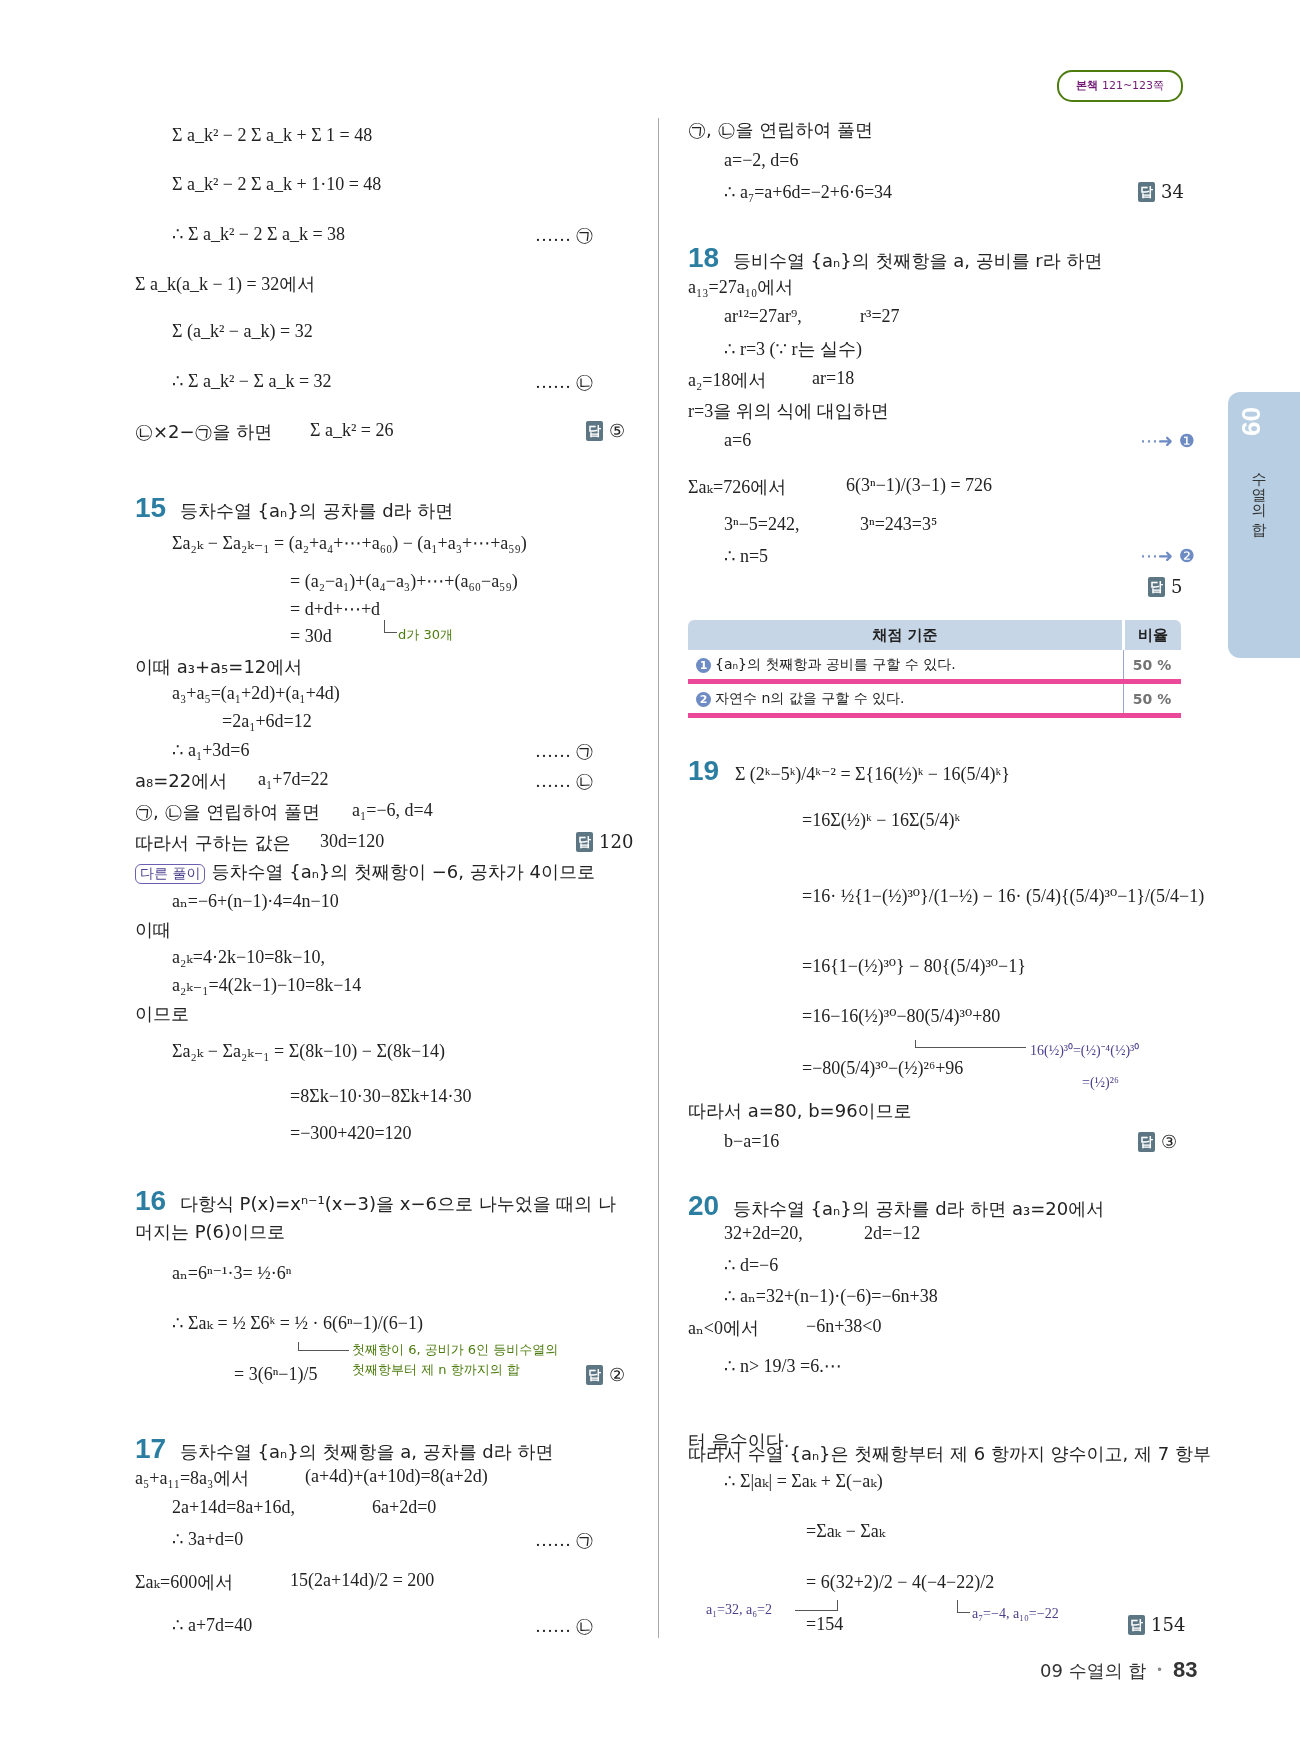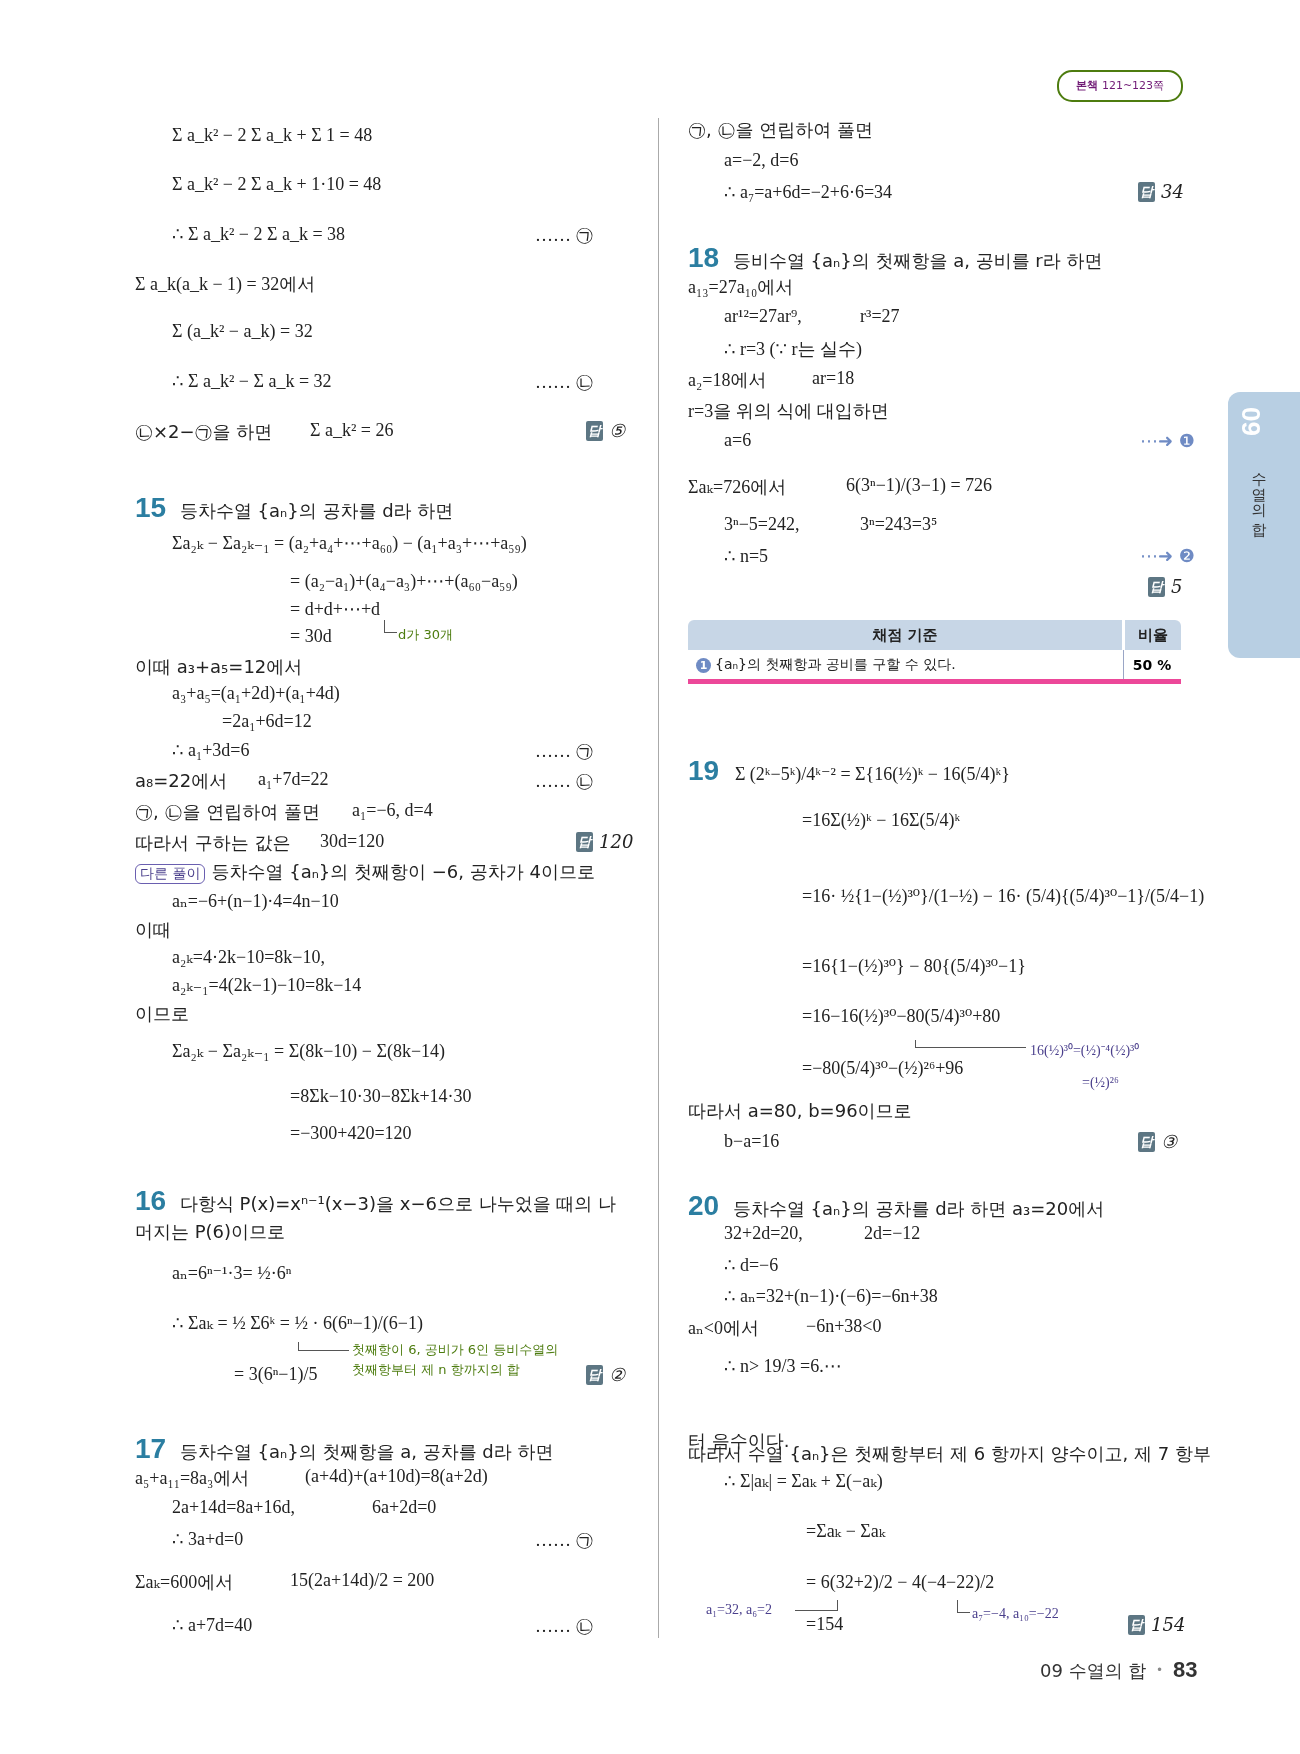--- a/index.html
+++ b/index.html
@@ -4,37 +4,37 @@
 <style>
   html,body{margin:0;padding:0;background:#fff;}
   body{width:1300px;height:1754px;position:relative;overflow:hidden;
        font-family:"DejaVu Serif","Liberation Serif",serif;color:#222;font-size:18px;}
   .abs{position:absolute;white-space:nowrap;}
   .m{font-family:"Liberation Serif","DejaVu Serif",serif;}
   .k{font-family:"DejaVu Sans","Liberation Sans",sans-serif;}
   .num{font-family:"Liberation Sans","DejaVu Sans",sans-serif;font-weight:bold;color:#2b7ea1;font-size:28px;}
   .note{color:#4d7c0f;font-family:"DejaVu Sans","Liberation Sans",sans-serif;font-size:13px;}
   .noteM{color:#4a3f8c;font-family:"Liberation Serif",serif;font-size:14px;}
-  .ans{font-size:18px;font-style:italic;}
+  .ans{font-size:18px;}
   .ans .dap{display:inline-block;background:#5d7683;color:#fff;font-family:"DejaVu Sans",sans-serif;font-size:13px;font-weight:bold;
             padding:1px 2px;border-radius:2px;margin-right:6px;vertical-align:2px;}
   .divider{position:absolute;left:658px;top:118px;width:1px;height:1520px;background:#aaa;}
   .pill{position:absolute;left:1057px;top:70px;width:122px;height:28px;border:2px solid #4d7c0f;border-radius:15px;
         font-family:"DejaVu Sans",sans-serif;font-size:11px;line-height:28px;text-align:center;color:#701a75;}
   .pill b{font-weight:bold;margin-right:4px;}
   .tab{position:absolute;left:1228px;top:392px;width:80px;height:266px;background:#b8cfe3;border-radius:12px 0 0 12px;}
   .tab .tnum{position:absolute;left:0;top:14px;width:44px;text-align:center;color:#fff;font-family:"Liberation Sans",sans-serif;font-weight:bold;font-size:26px;transform:rotate(90deg);}
   .tab .tlbl{position:absolute;left:10px;top:70px;width:30px;font-family:"DejaVu Sans",sans-serif;font-size:15px;color:#333;writing-mode:vertical-rl;}
   .badge{display:inline-block;border:1.5px solid #6a5fb0;border-radius:6px;color:#4a3f8c;font-family:"DejaVu Sans",sans-serif;font-size:14px;padding:0 4px;margin-right:6px;}
   table.score{position:absolute;left:688px;top:620px;width:493px;border-collapse:collapse;font-family:"DejaVu Sans",sans-serif;font-size:14px;}
   table.score th{background:#c7d6e6;font-weight:bold;height:28px;font-size:15px;}
   table.score th:first-child{border-radius:6px 0 0 0;}
   table.score th:last-child{border-radius:0 6px 0 0;border-left:3px solid #fff;}
   table.score td{height:27px;border-bottom:5px solid #ec4899;padding-left:8px;}
-  table.score td.p{text-align:center;font-weight:bold;color:#000000;border-left:1px solid #9aa6c6;padding-left:0;width:56px;}
+  table.score td.p{text-align:center;font-weight:bold;color:#737373;border-left:1px solid #9aa6c6;padding-left:0;width:56px;}
   .circ{display:inline-block;width:15px;height:15px;border-radius:50%;background:#6f8bc4;color:#fff;font-size:11px;text-align:center;line-height:15px;font-weight:bold;margin-right:4px;}
   .footer{position:absolute;left:1040px;top:1657px;font-family:"DejaVu Sans",sans-serif;font-size:18px;color:#333;}
   .footer b{font-size:22px;font-family:"Liberation Sans",sans-serif;}
 </style>
 </head>
 <body>
 
 <div class="pill">
   <b>본책</b><span>121~123쪽</span>
 </div>
@@ -156,20 +156,24 @@
       <tr>
         <th>채점 기준</th>
         <th>비율</th>
       </tr>
     </thead>
     <tbody>
       <tr>
         <td><span class="circ">1</span><span>{aₙ}의 첫째항과 공비를 구할 수 있다.</span></td>
         <td class="p">50 %</td>
       </tr>
+      <tr>
+        <td><span class="circ">2</span><span>자연수 n의 값을 구할 수 있다.</span></td>
+        <td class="p">50 %</td>
+      </tr>
     </tbody>
   </table>
 
   <div class="abs" style="left:688px;top:755px">
     <span class="num">19</span>
     <span class="m" style="margin-left:10px">Σ (2ᵏ−5ᵏ)/4ᵏ⁻² = Σ{16(½)ᵏ − 16(5/4)ᵏ}</span>
   </div>
   <div class="abs m" style="left:802px;top:810px">=16Σ(½)ᵏ − 16Σ(5/4)ᵏ</div>
   <div class="abs m" style="left:802px;top:885px">=16· ½{1−(½)³⁰}/(1−½) − 16· (5/4){(5/4)³⁰−1}/(5/4−1)</div>
   <div class="abs m" style="left:802px;top:955px">=16{1−(½)³⁰} − 80{(5/4)³⁰−1}</div>

